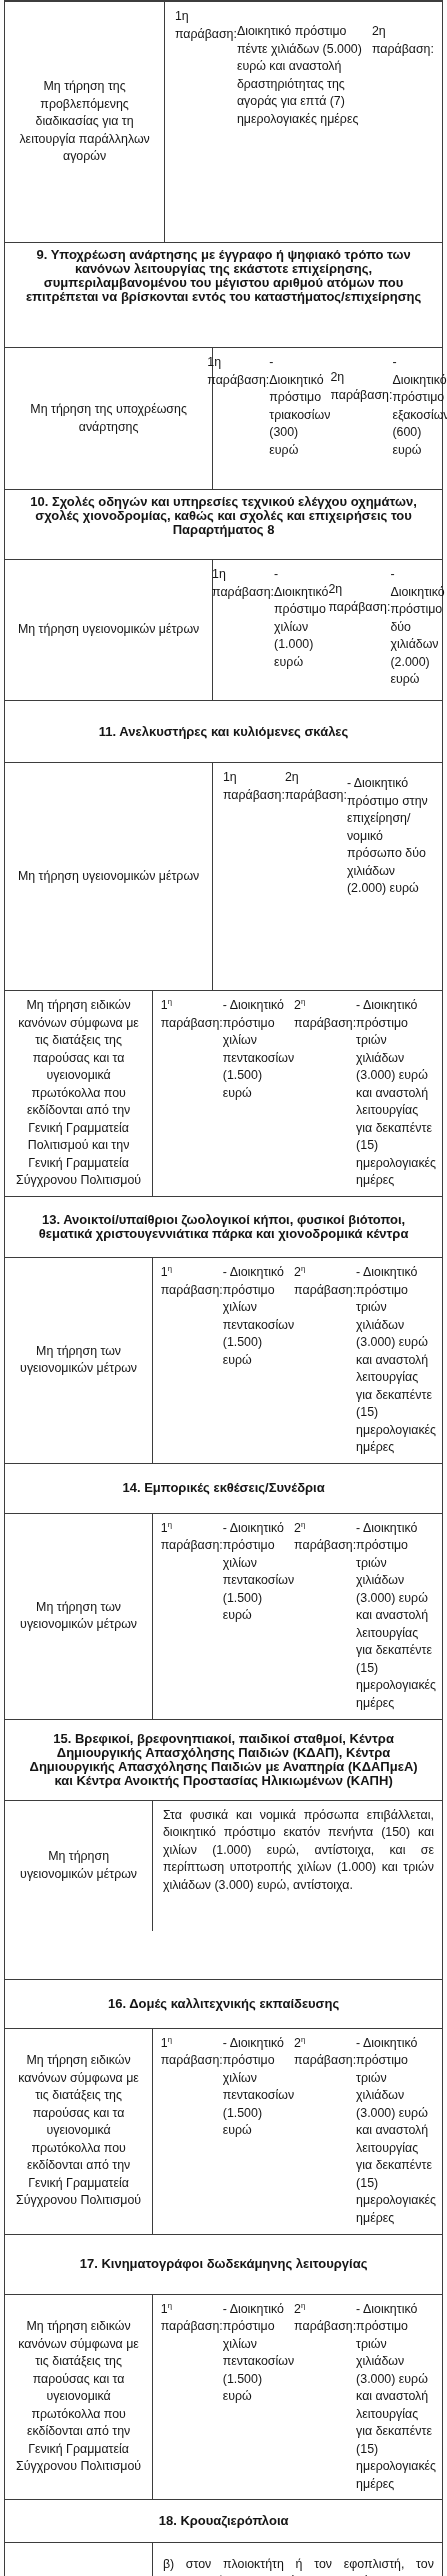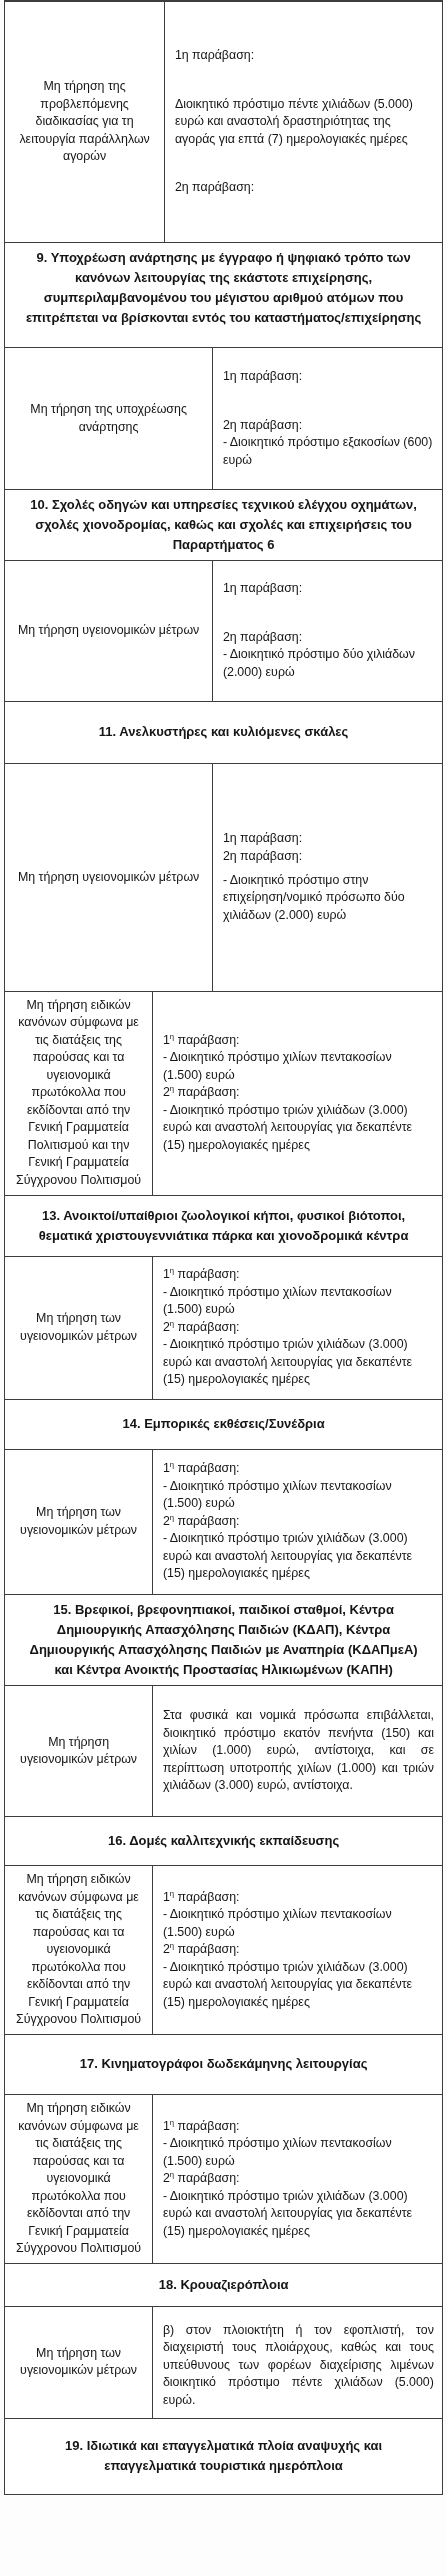--- a/index.html
+++ b/index.html
@@ -11,39 +11,39 @@
   }
   #tbl{
     position:absolute;left:4.1px;top:0;width:439px;
     box-sizing:border-box;background:#ffffff;
     border:1.5px solid #3d3d3d;border-top-width:2.6px;
   }
   .blk{box-sizing:border-box}
   .bt{border-top:1.5px solid #3d3d3d}
   .hdr{
     display:flex;align-items:center;justify-content:center;
-    text-align:center;font-weight:bold;font-size:13px;line-height:20px;
+    text-align:center;font-weight:bold;font-size:13px;line-height:14px;
     padding:5.2px 20.6px;
   }
   .hdr.top{align-items:flex-start;padding-top:4.6px}
   .row{display:flex;align-items:stretch}
   .lc{
     flex:0 0 auto;box-sizing:border-box;
     border-right:1.5px solid #3d3d3d;
     display:flex;align-items:center;justify-content:center;
     text-align:center;padding:5.2px 6.2px;
     overflow-wrap:break-word;word-break:break-word;
   }
   .rc{
     flex:1 1 auto;box-sizing:border-box;min-width:0;
-    display:flex;flex-direction:column;justify-content:center;
+    display:flex;flex-direction:row;justify-content:center;
     padding:6.2px 8.2px 6.2px 9.8px;
   }
   .rc p{margin:0}
-  p.glg{margin-top:31px}
+  p.glg{margin-top:15px}
   p.gsm{margin-top:6.2px}
   .just{text-align:justify}
   sup{font-size:62%;line-height:0;vertical-align:super}
 </style>
 </head>
 <body>
 
 <div id="tbl">
     <div class="blk row" style="min-height: 240px;">
       <div class="lc" style="flex-basis: 160px;">
@@ -55,31 +55,33 @@
         <p class="glg">2η παράβαση:</p>
       </div>
     </div>
     <div class="blk hdr bt top" style="min-height: 105px;">9. Υποχρέωση ανάρτησης με έγγραφο ή ψηφιακό τρόπο των κανόνων λειτουργίας της εκάστοτε επιχείρησης, συμπεριλαμβανομένου του μέγιστου αριθμού ατόμων που επιτρέπεται να βρίσκονται εντός του καταστήματος/επιχείρησης</div>
     <div class="blk row bt" style="min-height: 142px;">
       <div class="lc" style="flex-basis: 208px;">
         <div>Μη τήρηση της υποχρέωσης ανάρτησης</div>
       </div>
       <div class="rc">
         <p>1η παράβαση:</p>
+        <p>- Διοικητικό πρόστιμο τριακοσίων (300) ευρώ</p>
         <p class="glg">2η παράβαση:</p>
         <p>- Διοικητικό πρόστιμο εξακοσίων (600) ευρώ</p>
       </div>
     </div>
-    <div class="blk hdr bt top" style="min-height: 70px;">10. Σχολές οδηγών και υπηρεσίες τεχνικού ελέγχου οχημάτων, σχολές χιονοδρομίας, καθώς και σχολές και επιχειρήσεις του Παραρτήματος 6</div>
+    <div class="blk hdr bt top" style="min-height: 70px;">10. Σχολές οδηγών και υπηρεσίες τεχνικού ελέγχου οχημάτων, σχολές χιονοδρομίας, καθώς και σχολές και επιχειρήσεις του Παραρτήματος 8</div>
     <div class="blk row bt" style="min-height: 141px;">
       <div class="lc" style="flex-basis: 208px;">
         <div>Μη τήρηση υγειονομικών μέτρων</div>
       </div>
       <div class="rc">
         <p>1η παράβαση:</p>
+        <p>- Διοικητικό πρόστιμο χιλίων (1.000) ευρώ</p>
         <p class="glg">2η παράβαση:</p>
         <p>- Διοικητικό πρόστιμο δύο χιλιάδων (2.000) ευρώ</p>
       </div>
     </div>
     <div class="blk hdr bt" style="min-height: 62px;">11. Ανελκυστήρες και κυλιόμενες σκάλες</div>
     <div class="blk row bt" style="min-height: 228px;">
       <div class="lc" style="flex-basis: 208px;">
         <div>Μη τήρηση υγειονομικών μέτρων</div>
       </div>
       <div class="rc">
@@ -125,21 +127,21 @@
     </div>
     <div class="blk hdr bt" style="min-height: 81px;">15. Βρεφικοί, βρεφονηπιακοί, παιδικοί σταθμοί, Κέντρα Δημιουργικής Απασχόλησης Παιδιών (ΚΔΑΠ), Κέντρα Δημιουργικής Απασχόλησης Παιδιών με Αναπηρία (ΚΔΑΠμεΑ) και Κέντρα Ανοικτής Προστασίας Ηλικιωμένων (ΚΑΠΗ)</div>
     <div class="blk row bt" style="min-height: 131px;">
       <div class="lc" style="flex-basis: 148px;">
         <div>Μη τήρηση υγειονομικών μέτρων</div>
       </div>
       <div class="rc">
         <p class="just">Στα φυσικά και νομικά πρόσωπα επιβάλλεται, διοικητικό πρόστιμο εκατόν πενήντα (150) και χιλίων (1.000) ευρώ, αντίστοιχα, και σε περίπτωση υποτροπής χιλίων (1.000) και τριών χιλιάδων (3.000) ευρώ, αντίστοιχα.</p>
       </div>
     </div>
-    <div class="blk hdr bt" style="min-height: 49px;">16. Δομές καλλιτεχνικής εκπαίδευσης</div>
+    <div class="blk hdr bt" style="min-height: 49px; margin-top: 48px;">16. Δομές καλλιτεχνικής εκπαίδευσης</div>
     <div class="blk row bt" style="min-height: 148px;">
       <div class="lc" style="flex-basis: 148px;">
         <div>Μη τήρηση ειδικών κανόνων σύμφωνα με τις διατάξεις της παρούσας και τα υγειονομικά πρωτόκολλα που εκδίδονται από την Γενική Γραμματεία Σύγχρονου Πολιτισμού</div>
       </div>
       <div class="rc">
         <p>1<sup>η</sup> παράβαση:</p>
         <p>- Διοικητικό πρόστιμο χιλίων πεντακοσίων (1.500) ευρώ</p>
         <p>2<sup>η</sup> παράβαση:</p>
         <p>- Διοικητικό πρόστιμο τριών χιλιάδων (3.000) ευρώ και αναστολή λειτουργίας για δεκαπέντε (15) ημερολογιακές ημέρες</p>
       </div>

